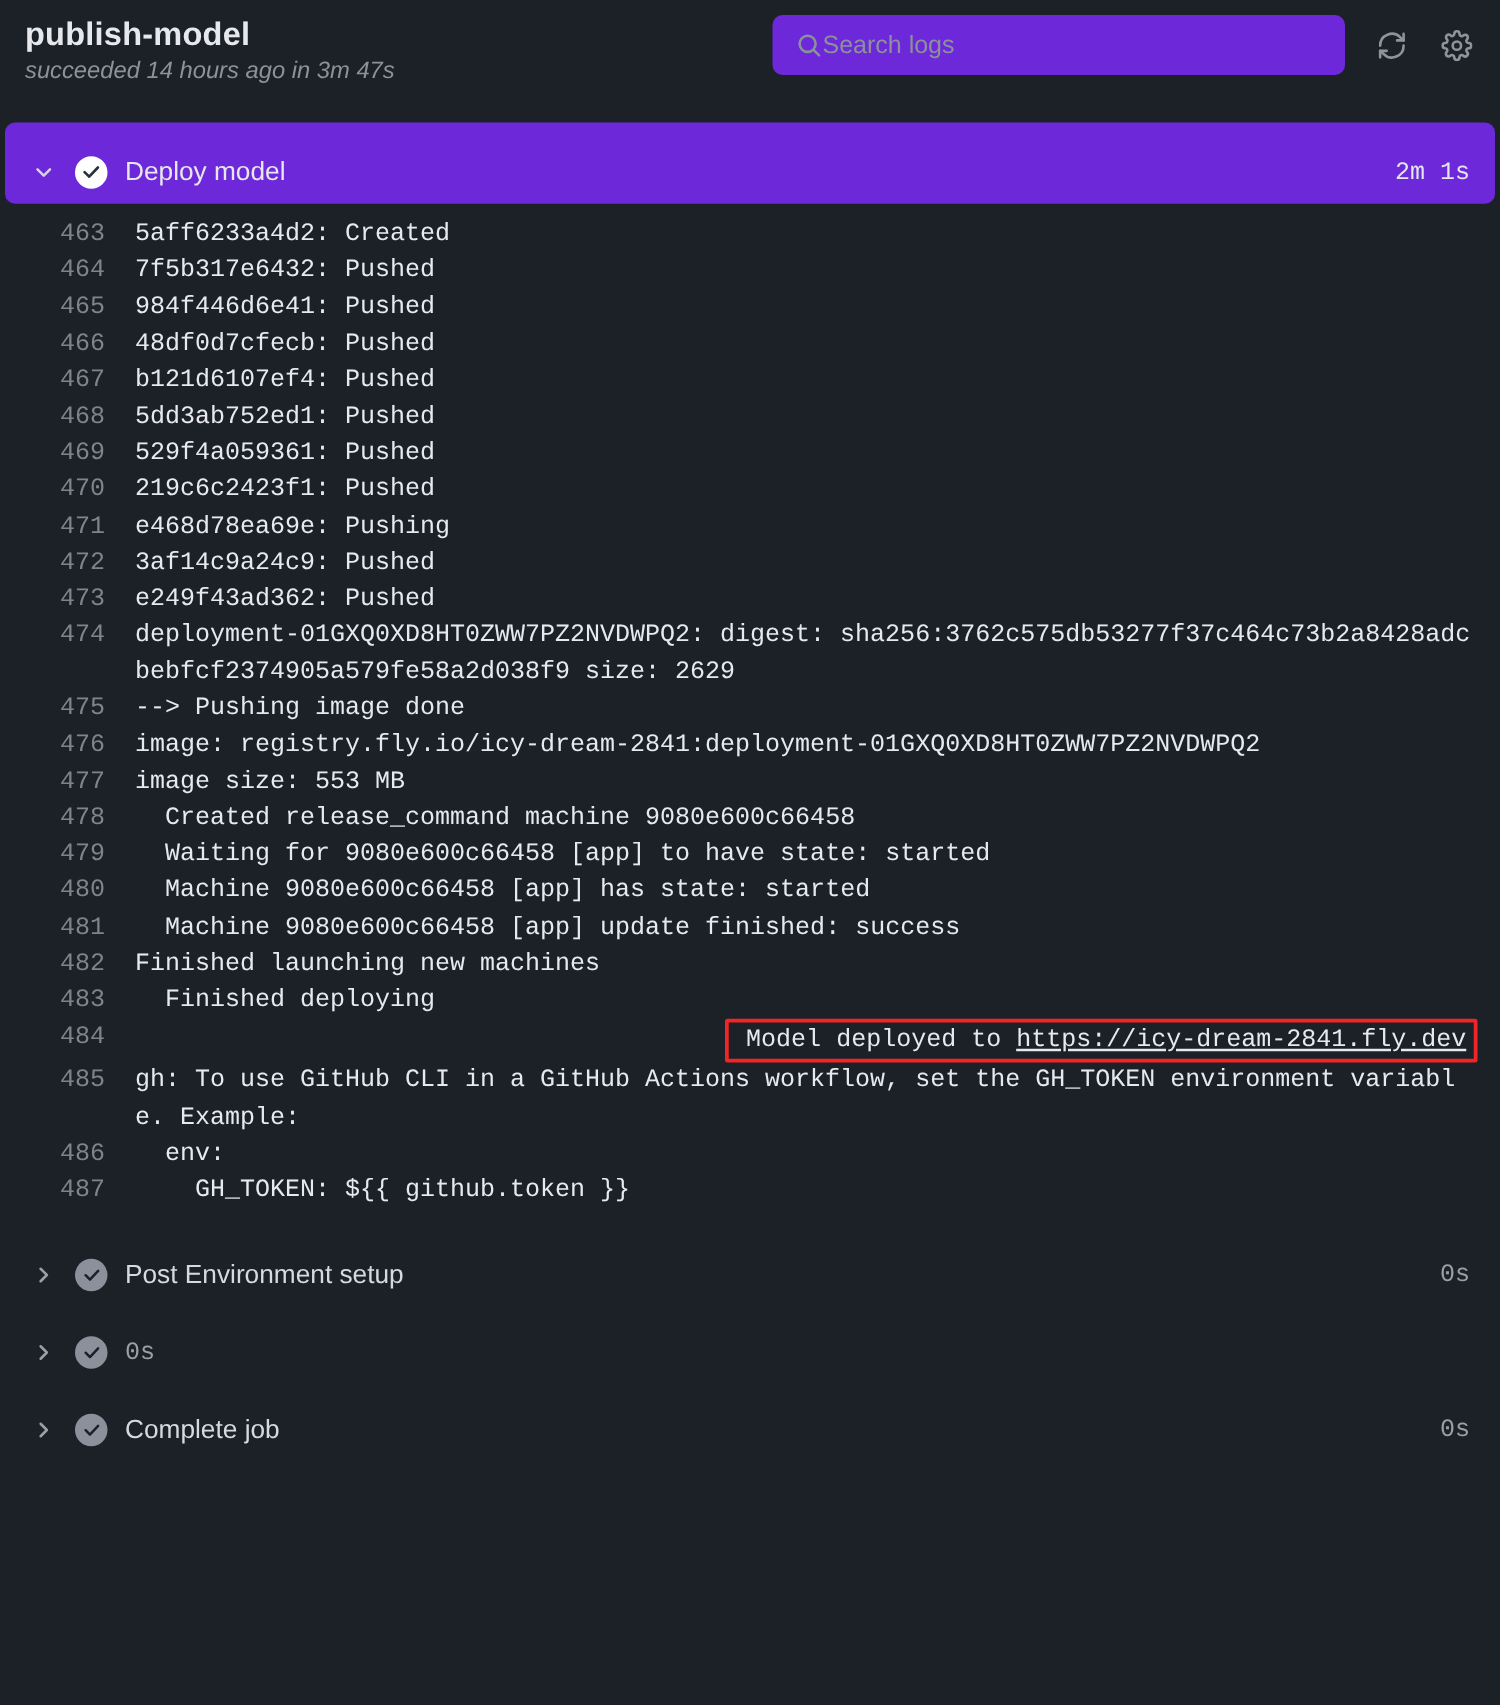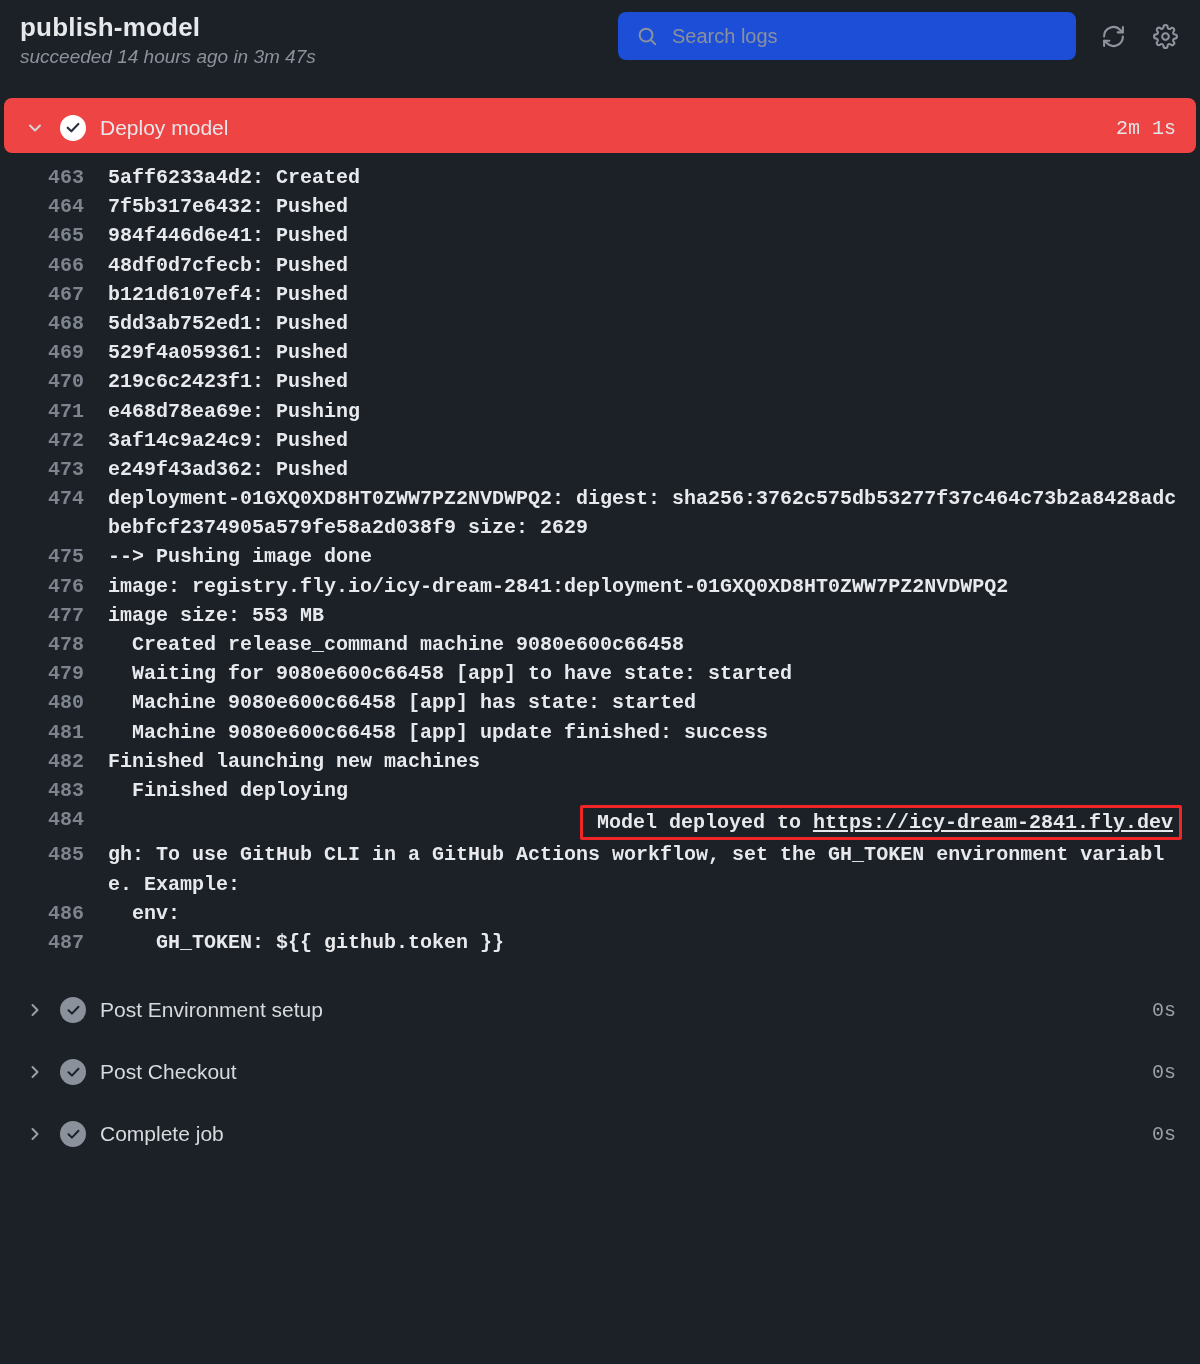--- a/index.html
+++ b/index.html
@@ -35,25 +35,24 @@
   .search-wrap {
     flex: 1;
     display: flex;
     align-items: center;
     gap: 22px;
   }
   .search-box {
     flex: 1;
     display: flex;
     align-items: center;
-    background: #1d4ed8;
+    background: #6d28d9;
     border-radius: 8px;
     height: 48px;
     padding: 0 18px;
-    gap: 14px;
   }
   .search-box input {
     flex: 1;
     background: transparent;
     border: none;
     outline: none;
     color: #d8dbde;
     font-size: 20px;
   }
   .search-box input::placeholder { color: #8b919a; }
@@ -61,24 +60,24 @@
     width: 30px; height: 30px;
     display: flex; align-items: center; justify-content: center;
     cursor: pointer;
     color: #8e949d;
   }
 
   
   .step-row {
     display: flex;
     align-items: center;
-    background: #ef4444;
+    background: #6d28d9;
     border-radius: 8px;
     margin: 8px 4px 0 4px;
-    padding: 17px 20px 12px 20px;
+    padding: 27px 20px 12px 20px;
     gap: 14px;
   }
   .step-row.sub {
     background: transparent;
     margin-top: 24px;
     padding: 6px 20px;
   }
   .chevron {
     width: 22px; height: 22px;
     display: flex; align-items: center; justify-content: center;
@@ -103,21 +102,20 @@
     font-size: 20px;
     color: #e3e6e9;
   }
 
   
   .log-block {
     padding: 4px 0 10px 0;
     font-family: "SFMono-Regular", Consolas, "Liberation Mono", Menlo, monospace;
     font-size: 20px;
     line-height: 1.46;
-    font-weight: bold;
   }
   .log-line {
     display: flex;
     align-items: flex-start;
     padding: 0 18px 0 0;
   }
   .ln {
     width: 94px;
     text-align: right;
     color: #7e848d;
@@ -322,21 +320,20 @@
         <span class="chevron">
           <svg width="20" height="20" viewBox="0 0 24 24" fill="none" stroke="#9aa0a8" stroke-width="2.4" stroke-linecap="round" stroke-linejoin="round">
             <polyline points="9 6 15 12 9 18"></polyline>
           </svg>
         </span>
         <span class="check-badge grey">
           <svg width="15" height="15" viewBox="0 0 24 24" fill="none" stroke="#1c2128" stroke-width="3.2" stroke-linecap="round" stroke-linejoin="round">
             <polyline points="20 6 9.5 17 4 11.5"></polyline>
           </svg>
         </span>
-        <span class="step-name" style="color: rgb(215, 218, 221);">Post Checkout</span>
         <span class="step-duration" style="color: rgb(154, 160, 168);">0s</span>
       </div>
       <div class="step-row sub">
         <span class="chevron">
           <svg width="20" height="20" viewBox="0 0 24 24" fill="none" stroke="#9aa0a8" stroke-width="2.4" stroke-linecap="round" stroke-linejoin="round">
             <polyline points="9 6 15 12 9 18"></polyline>
           </svg>
         </span>
         <span class="check-badge grey">
           <svg width="15" height="15" viewBox="0 0 24 24" fill="none" stroke="#1c2128" stroke-width="3.2" stroke-linecap="round" stroke-linejoin="round">

